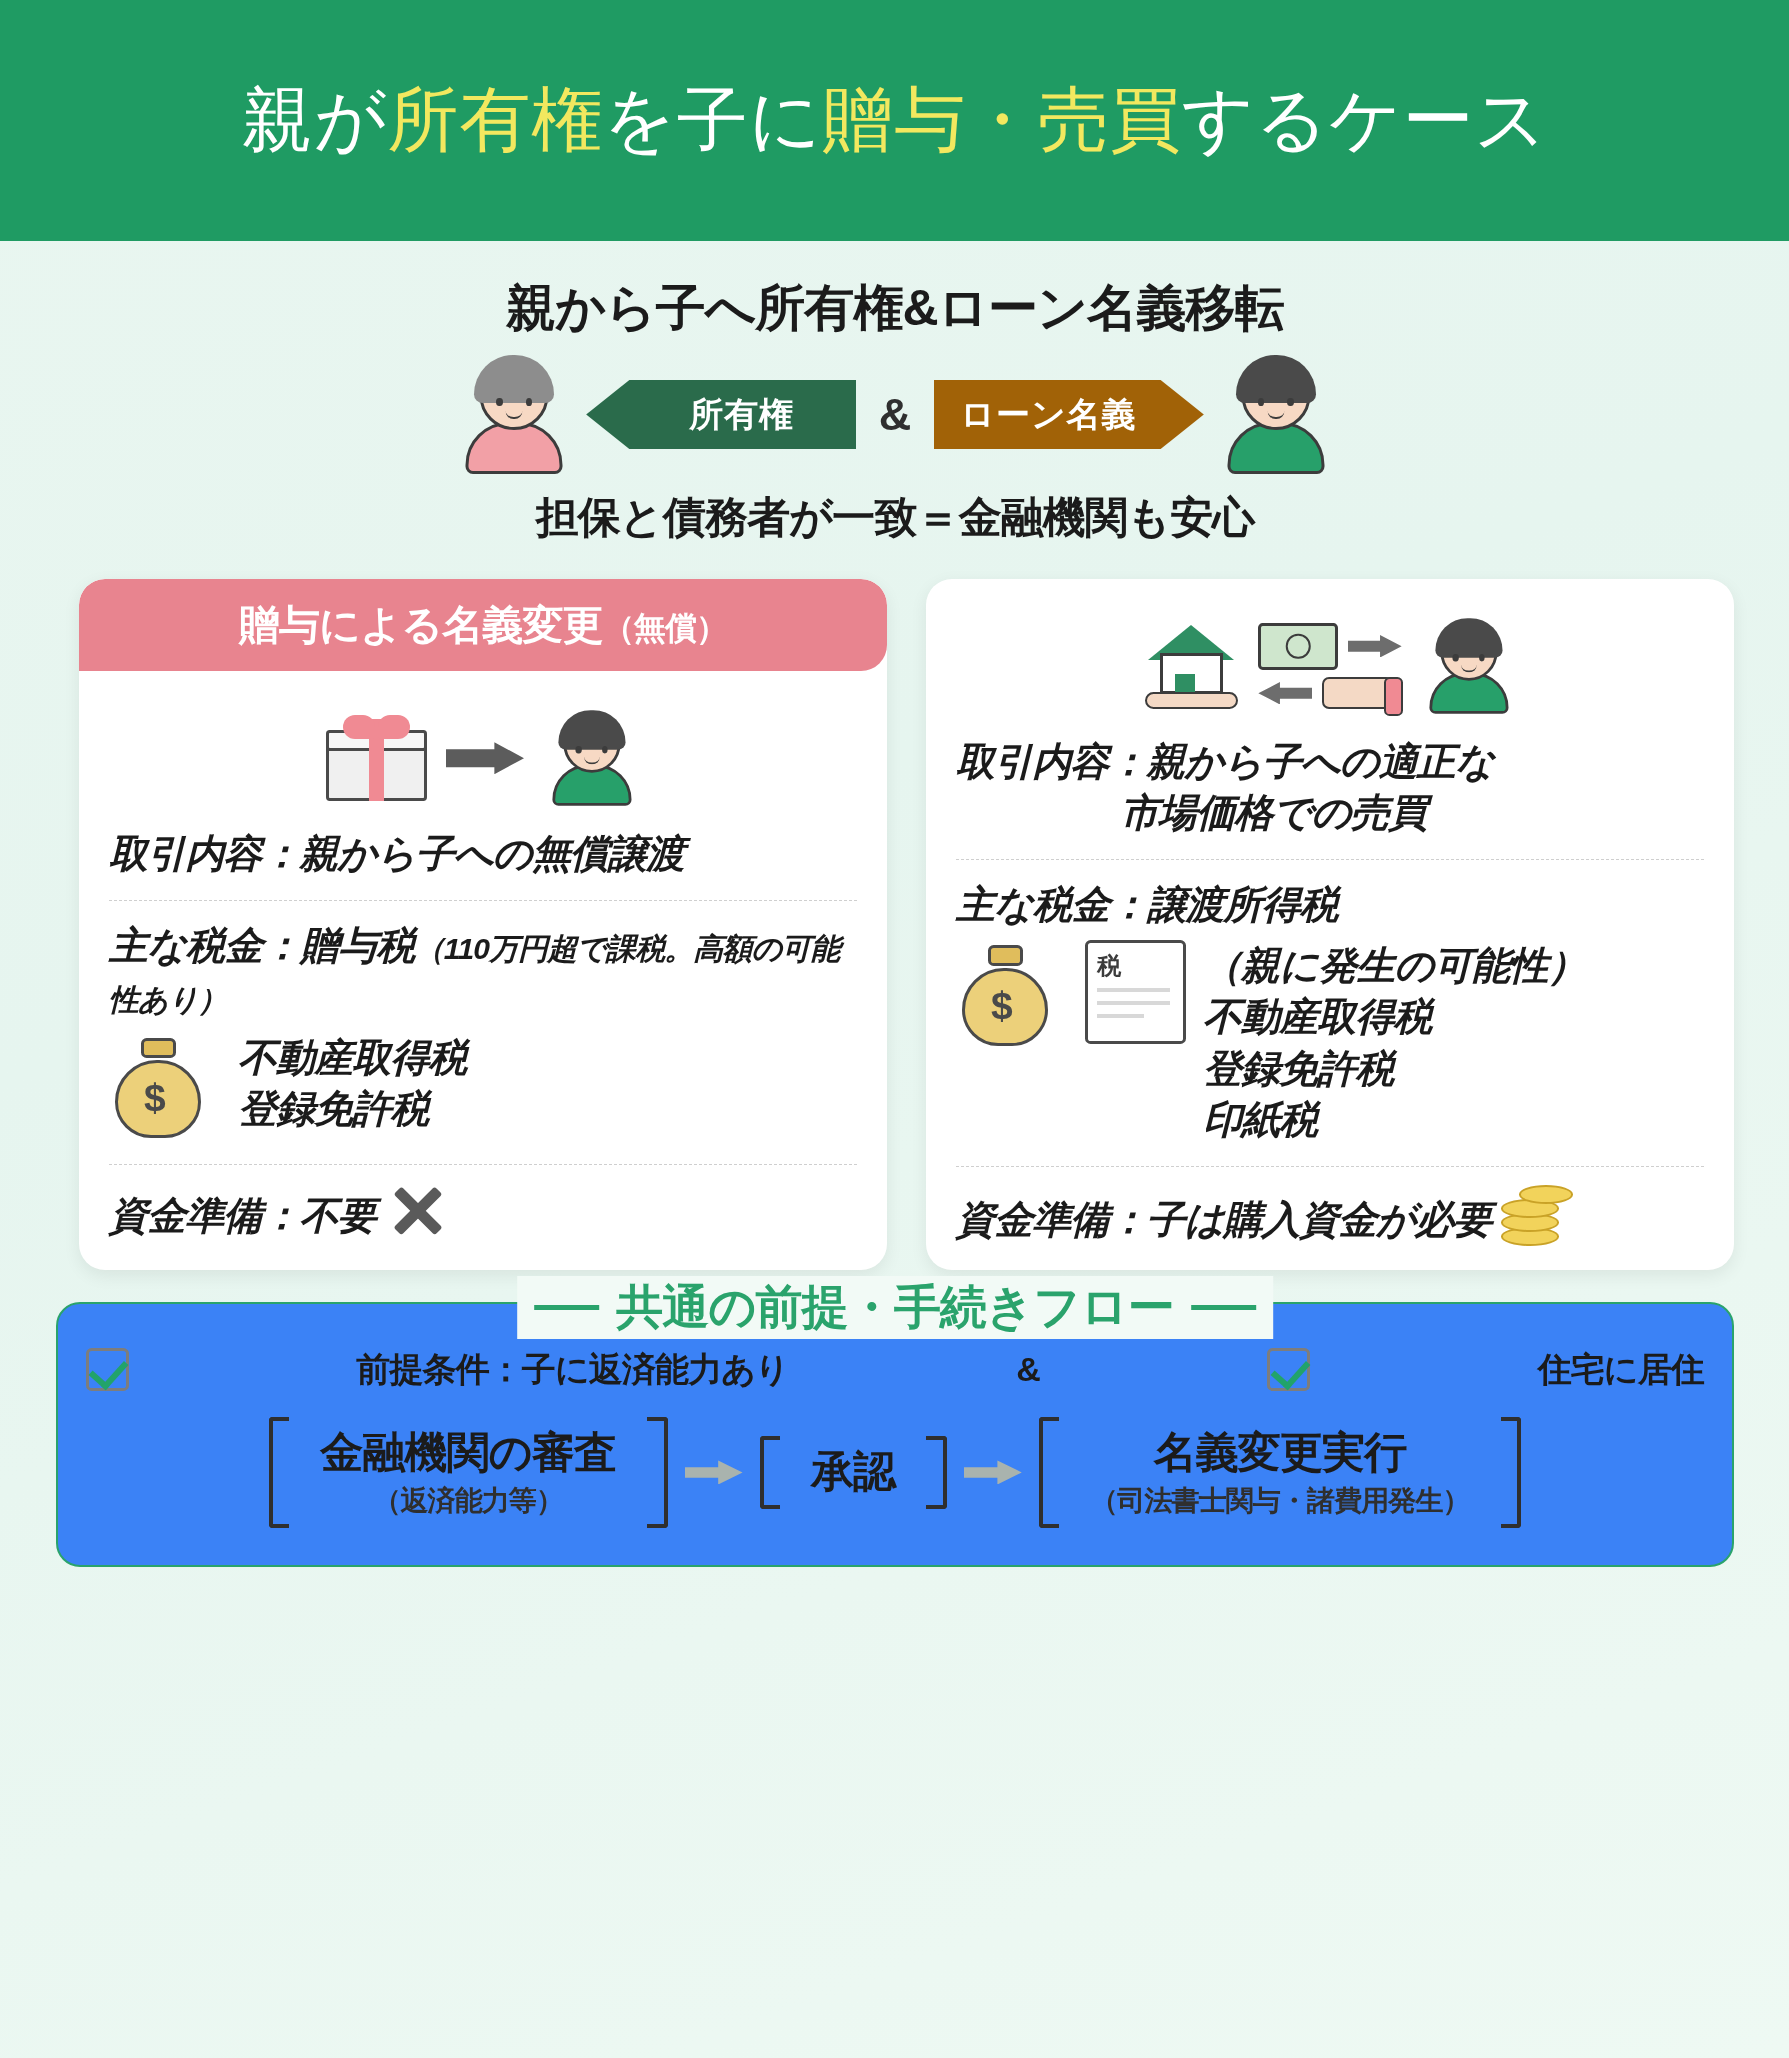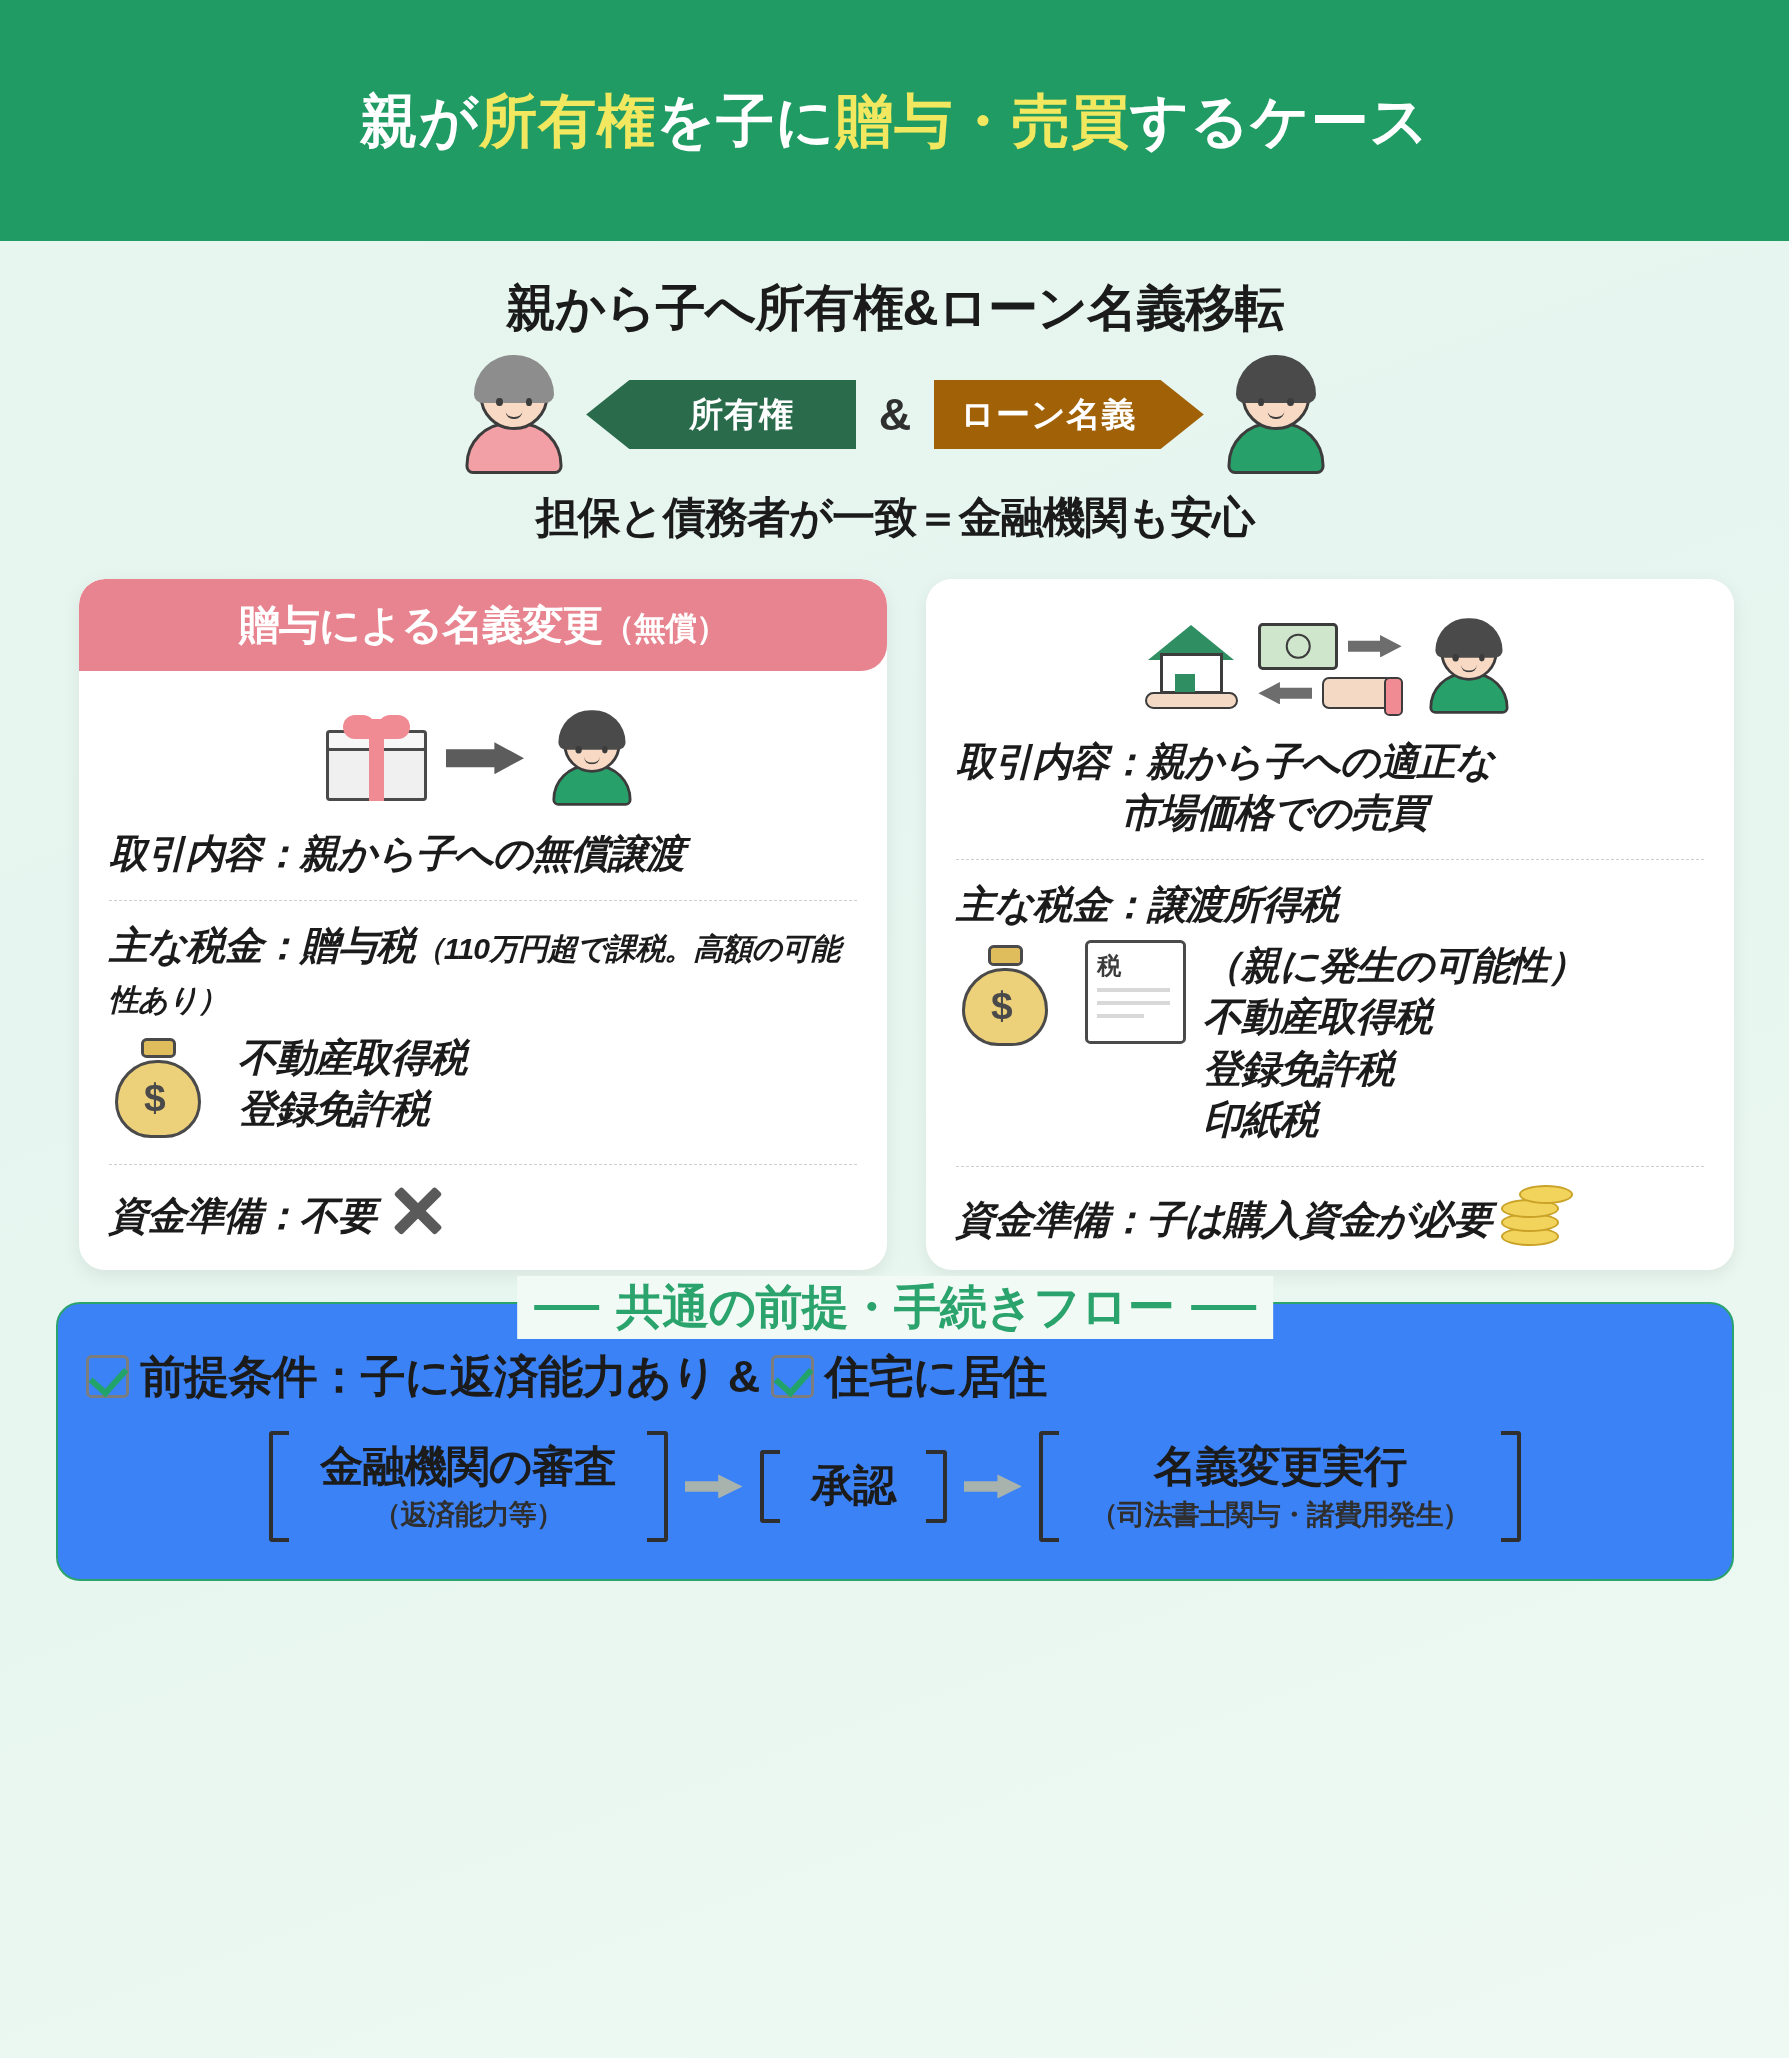--- a/index.html
+++ b/index.html
@@ -21,22 +21,22 @@
     background: #1f9b63;
     width: 100%;
     height: 241px;
     display: flex;
     align-items: center;
     justify-content: center;
     padding: 0 37px;
   }
   .header-title {
     color: #ffffff;
-    font-size: 58px;
-    font-weight: bold;
+    font-size: 71px;
+    font-weight: normal;
     letter-spacing: 0.9px;
     white-space: nowrap;
     line-height: 1.1;
   }
   .hl { color: #f2e85f; }
 
   
   .transfer {
     margin-top: 34px;
     display: flex;
@@ -284,22 +284,22 @@
     display: flex; align-items: center; gap: 17px;
     background: #f2faf6;
     padding: 0 17px;
   }
   .flow-title {
     font-size: 47px; font-weight: bold; color: #2aa36c; letter-spacing: -0.9px; white-space: nowrap;
   }
   .t-dash { width: 65px; height: 4.7px; background: #2aa36c; }
   .flow-cond {
     margin-top: 11.2px;
-    display: flex; align-items: center; justify-content: flex-start; gap: 11.2px;
-    font-size: 45px; font-weight: bold; color: #1b1b1b; letter-spacing: -0.9px;
+    display: flex; align-items: center; justify-content: space-between; gap: 11.2px;
+    font-size: 34px; font-weight: bold; color: #1b1b1b; letter-spacing: -0.9px;
   }
   .chk {
     width: 43px; height: 43px; border: 3.7px solid #7d7d7d; border-radius: 5.6px; position: relative; flex-shrink: 0;
   }
   .chk::after {
     content:""; position:absolute; left: 8.4px; top: 1.9px; width: 17px; height: 28px;
     border: solid #22a36a; border-width: 0 6.5px 6.5px 0; transform: rotate(42deg);
   }
   .flow-steps {
     margin-top: 24px;

